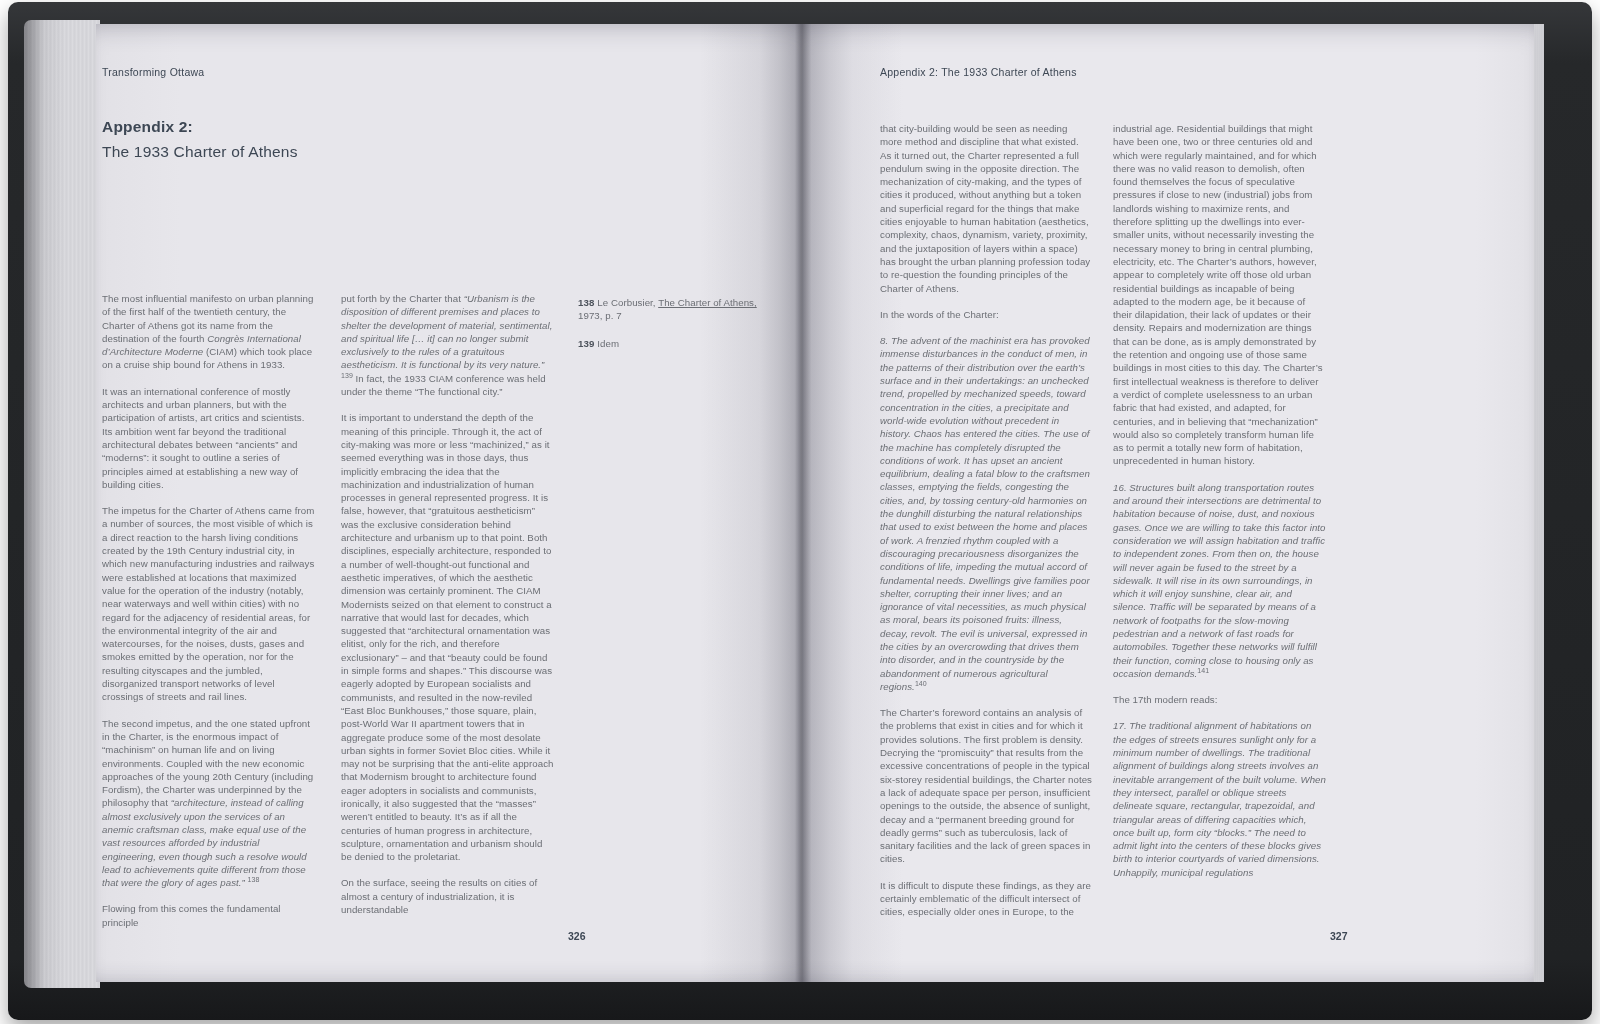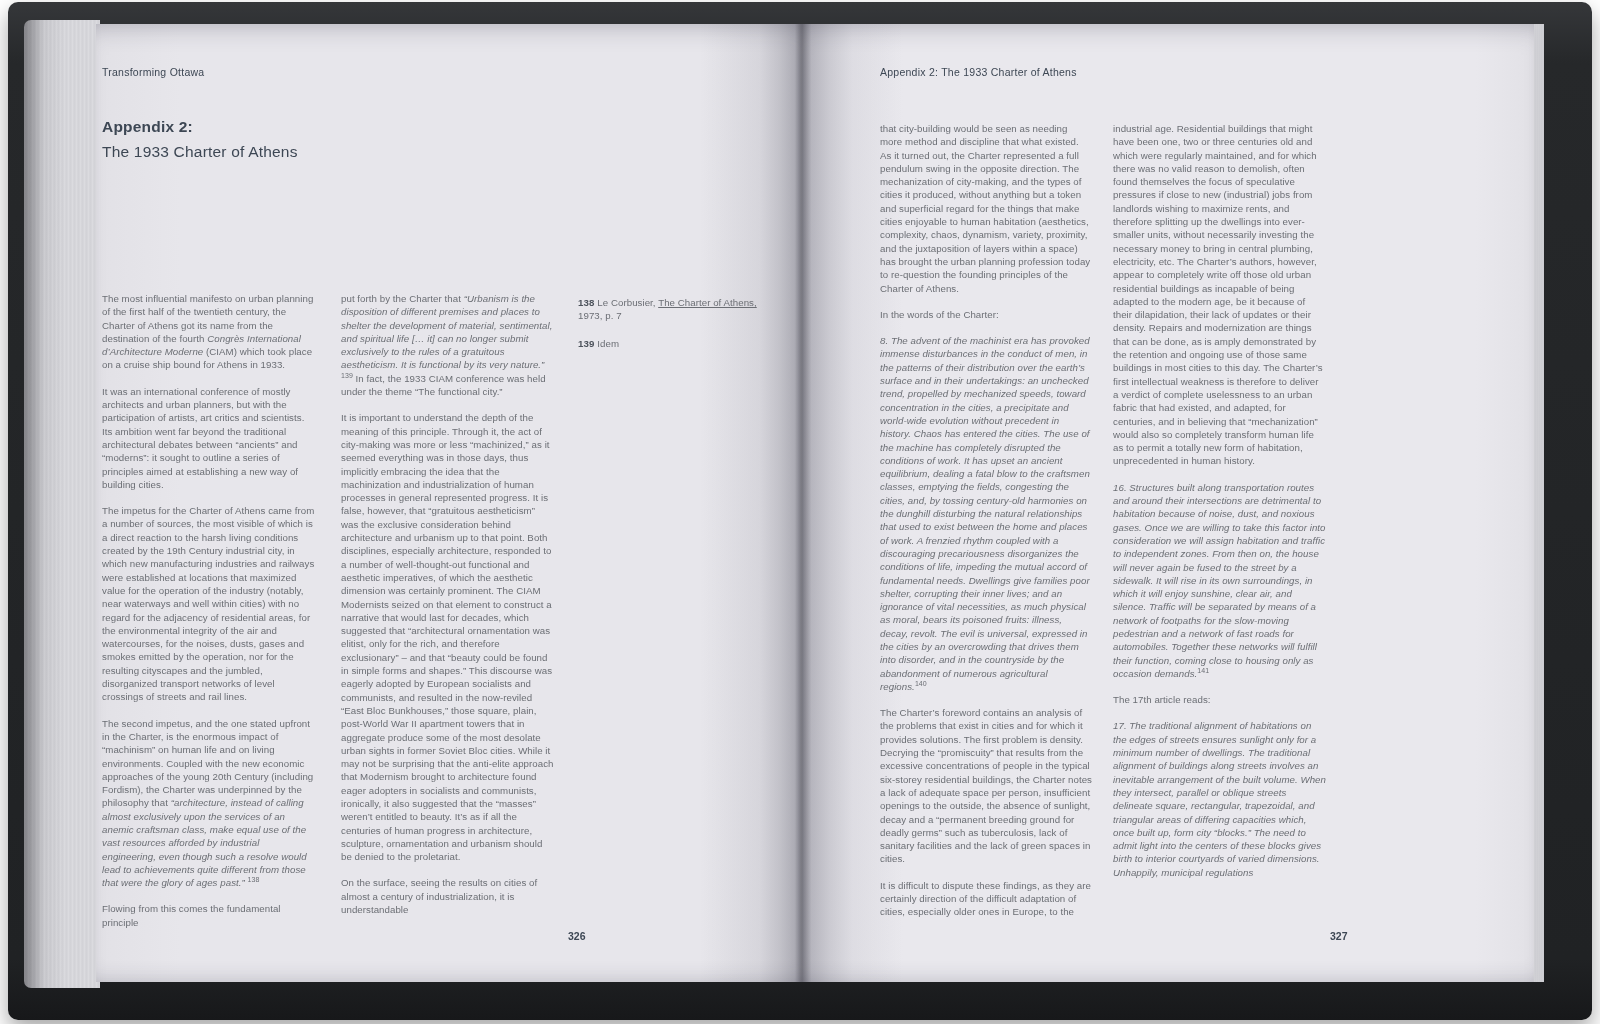--- a/index.html
+++ b/index.html
@@ -93,22 +93,22 @@
       <div class="footnote"><span class="fn-num">139</span><span>Idem</span></div>
     </div>
   <div class="page-number" style="left:560px;top:928px">326</div>
 
   <div class="running-header" style="left:872px;top:64px">Appendix 2: The 1933 Charter of Athens</div>
   <div class="col" style="left:872px;top:120px;width:212px">
       <p class="para"><span>that city-building would be seen as needing more method and discipline that what existed. As it turned out, the Charter represented a full pendulum swing in the opposite direction. The mechanization of city-making, and the types of cities it produced, without anything but a token and superficial regard for the things that make cities enjoyable to human habitation (aesthetics, complexity, chaos, dynamism, variety, proximity, and the juxtaposition of layers within a space) has brought the urban planning profession today to re-question the founding principles of the Charter of Athens.</span></p>
       <p class="para"><span>In the words of the Charter:</span></p>
       <p class="para"><span class="it">8. The advent of the machinist era has provoked immense disturbances in the conduct of men, in the patterns of their distribution over the earth’s surface and in their undertakings: an unchecked trend, propelled by mechanized speeds, toward concentration in the cities, a precipitate and world-wide evolution without precedent in history. Chaos has entered the cities. The use of the machine has completely disrupted the conditions of work. It has upset an ancient equilibrium, dealing a fatal blow to the craftsmen classes, emptying the fields, congesting the cities, and, by tossing century-old harmonies on the dunghill disturbing the natural relationships that used to exist between the home and places of work. A frenzied rhythm coupled with a discouraging precariousness disorganizes the conditions of life, impeding the mutual accord of fundamental needs. Dwellings give families poor shelter, corrupting their inner lives; and an ignorance of vital necessities, as much physical as moral, bears its poisoned fruits: illness, decay, revolt. The evil is universal, expressed in the cities by an overcrowding that drives them into disorder, and in the countryside by the abandonment of numerous agricultural regions.</span><sup>140</sup></p>
       <p class="para"><span>The Charter’s foreword contains an analysis of the problems that exist in cities and for which it provides solutions. The first problem is density. Decrying the “promiscuity” that results from the excessive concentrations of people in the typical six-storey residential buildings, the Charter notes a lack of adequate space per person, insufficient openings to the outside, the absence of sunlight, decay and a “permanent breeding ground for deadly germs” such as tuberculosis, lack of sanitary facilities and the lack of green spaces in cities.</span></p>
-      <p class="para"><span>It is difficult to dispute these findings, as they are certainly direction of the difficult adaptation of cities, especially older ones in Europe, to the</span></p>
+      <p class="para"><span>It is difficult to dispute these findings, as they are certainly emblematic of the difficult intersect of cities, especially older ones in Europe, to the</span></p>
     </div>
   <div class="col" style="left:1105px;top:120px;width:213px">
       <p class="para"><span>industrial age. Residential buildings that might have been one, two or three centuries old and which were regularly maintained, and for which there was no valid reason to demolish, often found themselves the focus of speculative pressures if close to new (industrial) jobs from landlords wishing to maximize rents, and therefore splitting up the dwellings into ever-smaller units, without necessarily investing the necessary money to bring in central plumbing, electricity, etc. The Charter’s authors, however, appear to completely write off those old urban residential buildings as incapable of being adapted to the modern age, be it because of their dilapidation, their lack of updates or their density. Repairs and modernization are things that can be done, as is amply demonstrated by the retention and ongoing use of those same buildings in most cities to this day. The Charter’s first intellectual weakness is therefore to deliver a verdict of complete uselessness to an urban fabric that had existed, and adapted, for centuries, and in believing that “mechanization” would also so completely transform human life as to permit a totally new form of habitation, unprecedented in human history.</span></p>
       <p class="para"><span class="it">16. Structures built along transportation routes and around their intersections are detrimental to habitation because of noise, dust, and noxious gases. Once we are willing to take this factor into consideration we will assign habitation and traffic to independent zones. From then on, the house will never again be fused to the street by a sidewalk. It will rise in its own surroundings, in which it will enjoy sunshine, clear air, and silence. Traffic will be separated by means of a network of footpaths for the slow-moving pedestrian and a network of fast roads for automobiles. Together these networks will fulfill their function, coming close to housing only as occasion demands.</span><sup>141</sup></p>
-      <p class="para"><span>The 17th article reads:</span></p>
+      <p class="para"><span>The 17th modern reads:</span></p>
       <p class="para"><span class="it">17. The traditional alignment of habitations on the edges of streets ensures sunlight only for a minimum number of dwellings. The traditional alignment of buildings along streets involves an inevitable arrangement of the built volume. When they intersect, parallel or oblique streets delineate square, rectangular, trapezoidal, and triangular areas of differing capacities which, once built up, form city “blocks.” The need to admit light into the centers of these blocks gives birth to interior courtyards of varied dimensions. Unhappily, municipal regulations</span></p>
     </div>
   <div class="page-number" style="left:1322px;top:928px">327</div>
 </div>
 
 </body></html>

